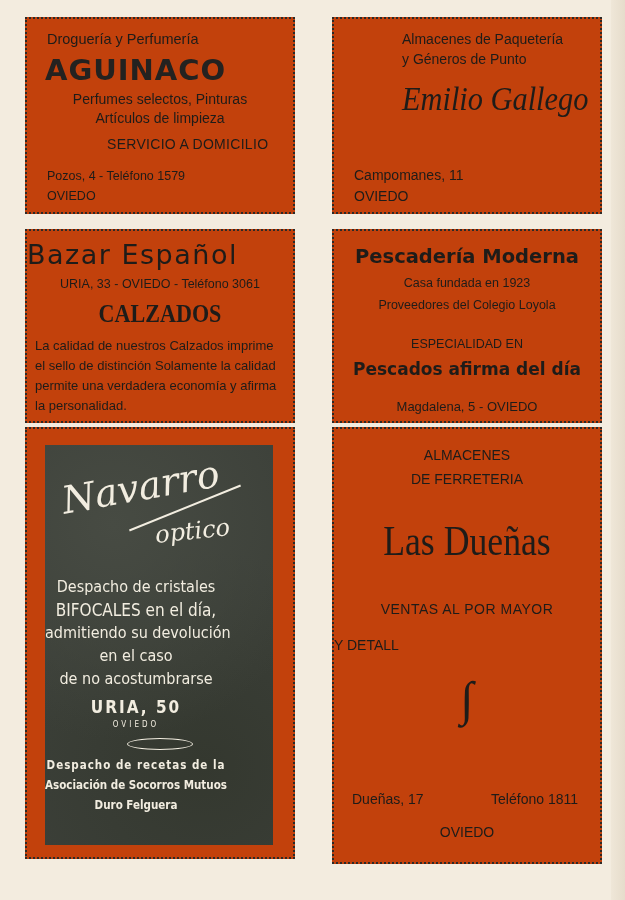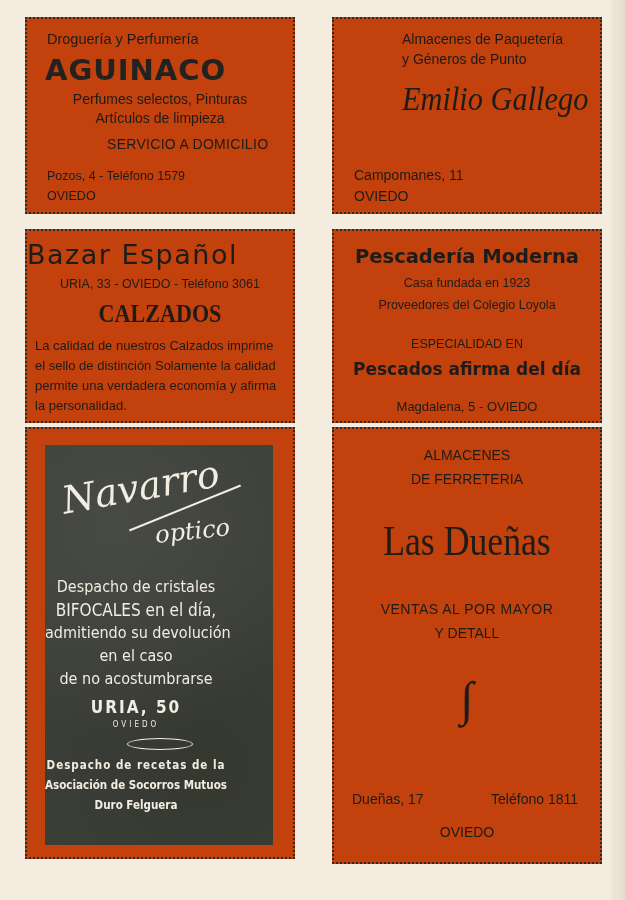--- a/index.html
+++ b/index.html
@@ -78,21 +78,21 @@
     .navbox .d1 { top: 313px; font-size: 11.5px; font-weight: bold; letter-spacing: 1px; }
     .navbox .d2 { top: 333px; font-size: 11.5px; font-weight: bold; }
     .navbox .d3 { top: 353px; font-size: 11.5px; font-weight: bold; }
 
     
     #ad6 { left: 332px; top: 427px; width: 270px; height: 437px; }
     #ad6 .l1 { left: 0; width: 266px; top: 18px; font-size: 14px; text-align:center; }
     #ad6 .l2 { left: 0; width: 266px; top: 42px; font-size: 14px; text-align:center; }
     #ad6 .brand { left: 0; width: 266px; top: 88px; font-size: 42px; text-align:center; font-family: "Liberation Serif", serif; transform: scaleX(.85); }
     #ad6 .l3 { left: 0; width: 266px; top: 172px; font-size: 14px; text-align:center; letter-spacing: .5px;}
-    #ad6 .l4 { left: 0; width: 266px; top: 196px; font-size: 14px; text-align:center; }
+    #ad6 .l4 { left: 0; width: 266px; top: 208px; font-size: 14px; }
     #ad6 .mark { left: 0; width: 266px; top: 242px; font-size: 48px; text-align:center; font-style: italic; font-family: "Liberation Serif", serif; }
     #ad6 .addr { left: 18px; top: 362px; font-size: 14px; }
     #ad6 .tel { right: 22px; top: 362px; font-size: 14px; }
     #ad6 .city { left: 0; width: 266px; top: 395px; font-size: 14px; text-align:center; }
   </style>
 </head>
 <body>
 
 <div class="page-edge"></div>
 

